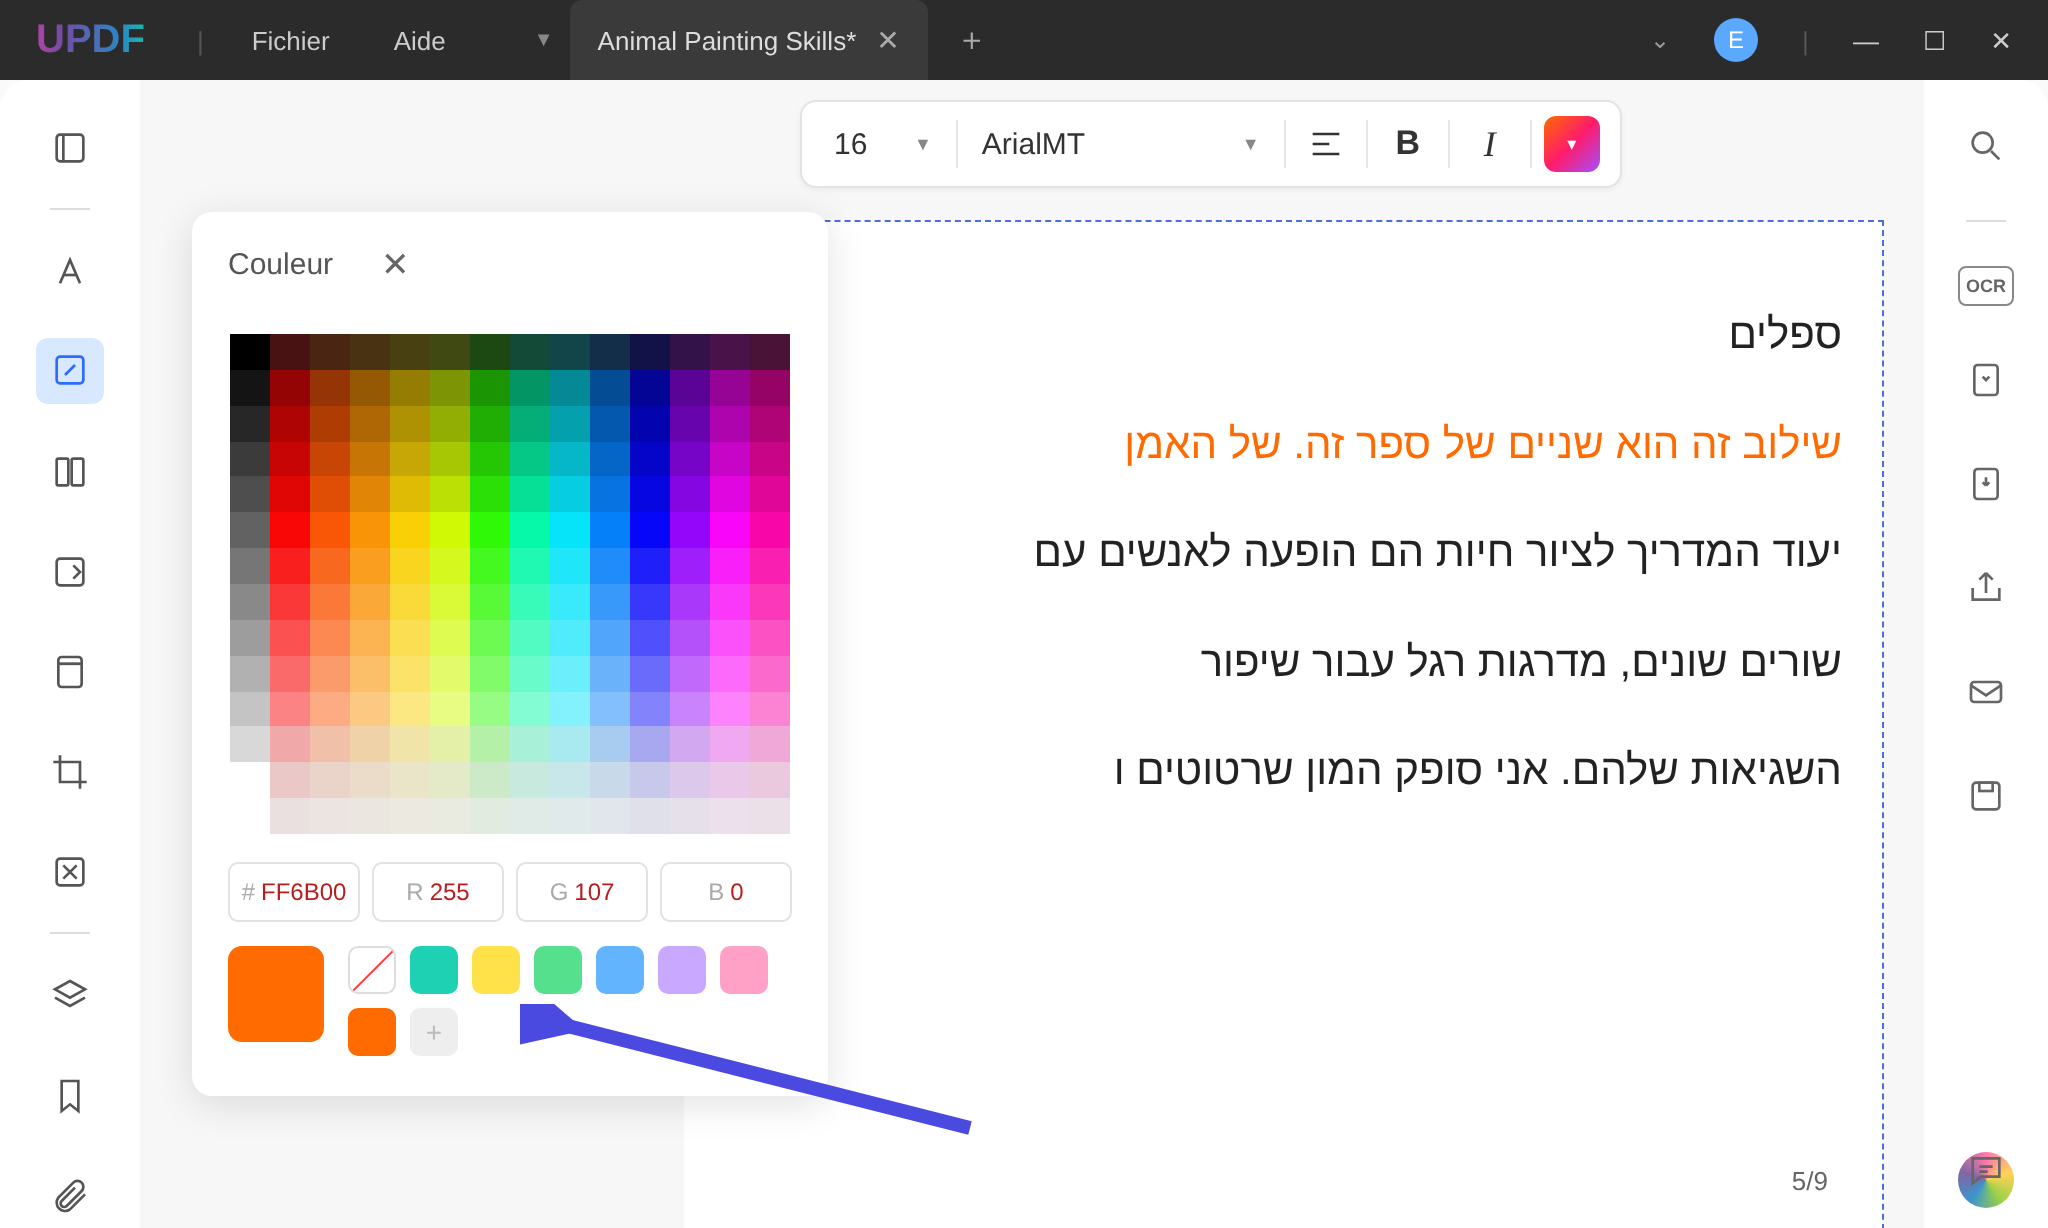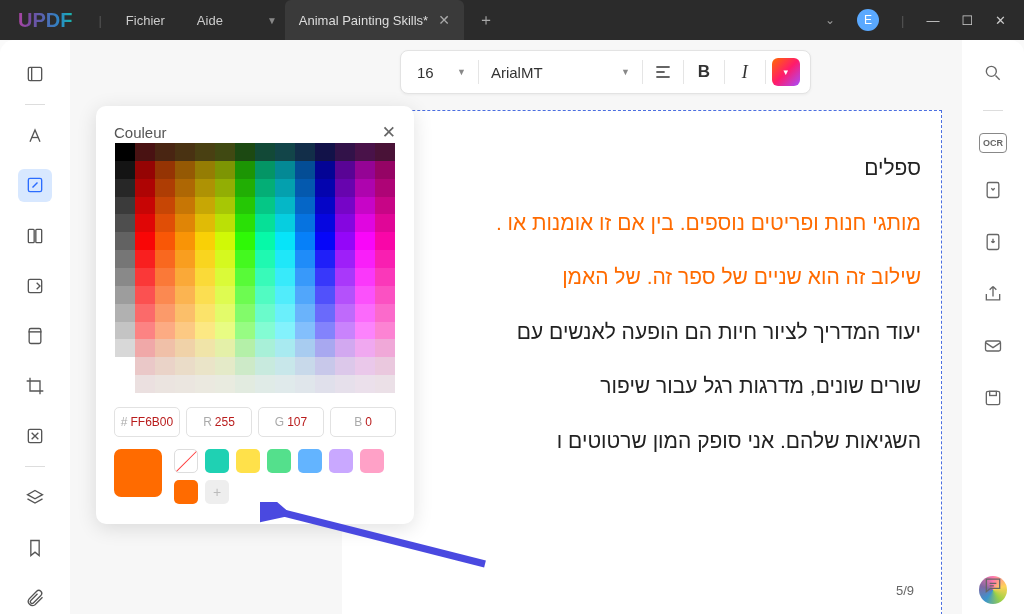--- a/index.html
+++ b/index.html
@@ -52,21 +52,21 @@
 
 
 .doc { position:absolute; top:70px; right:20px; width:600px; height:520px; background:#fff; border:1px dashed #4a6ee0; border-left:none; padding:30px 20px 30px 30px; direction:rtl; text-align:right; font-size:21px; line-height:2.6; }
 .doc p.black { color:#222; }
 .doc p.orange { color:#ff6b00; }
 .sel-handle { position:absolute; width:8px; height:8px; background:#6a5cff; border-radius:50%; }
 .pagenum { position:absolute; bottom:14px; right:40px; font-size:13px; color:#666; background:#fff; padding:2px 8px; border-radius:4px; }
 
 
 .color-popup { position:absolute; top:66px; left:26px; width:318px; background:#fff; border-radius:10px; box-shadow:0 4px 20px rgba(0,0,0,.12); padding:16px 18px 20px; }
-.cp-header { display:flex; justify-content:space-between; align-items:center; margin-bottom:0; }
+.cp-header { display:flex; align-items:center; margin-bottom:24px;gap:24px; }
 .cp-title { font-size:15px; color:#555; }
 .cp-close { font-size:17px; color:#666; cursor:pointer; }
 .cp-grid { width:280px; height:250px; display:grid; grid-template-columns:repeat(14,1fr); grid-template-rows:repeat(14,1fr); margin:0 auto 14px; }
 .cp-grid > div { width:100%; height:100%; }
 .cp-inputs { display:flex; gap:6px; margin-bottom:12px; }
 .cp-in { flex:1; height:30px; border:1px solid #e2e2e2; border-radius:5px; display:flex; align-items:center; justify-content:center; font-size:12px; color:#888; gap:3px; }
 .cp-in .lbl { color:#aaa; }
 .cp-in .val { color:#b91c1c; }
 .cp-swatches { display:flex; gap:12px; align-items:flex-start; }
 .cp-current { width:48px; height:48px; border-radius:7px; border:2px solid #ff6b00; background:#ff6b00; }
@@ -201,21 +201,20 @@
       <div class="tb-btn bold">B</div>
       <div class="tb-sep"></div>
       <div class="tb-btn italic">I</div>
       <div class="tb-sep"></div>
       <div class="color-btn"></div>
     </div>
 
     <div class="doc" id="doc">
       <div class="sel-handle" style="top:270px;left:-4px"></div>
         <p class="black">ספלים</p>
-        <p class="orange">מותגי חנות ופריטים נוספים. בין אם זו אומנות או .</p>
         <p class="orange">שילוב זה הוא שניים של ספר זה. של האמן</p>
         <p class="black">יעוד המדריך לציור חיות הם הופעה לאנשים עם</p>
         <p class="black">שורים שונים, מדרגות רגל עבור שיפור</p>
         <p class="black">השגיאות שלהם. אני סופק המון שרטוטים ו</p>
       </div>
     <div class="pagenum">5/9</div>
 
     <div class="color-popup">
       <div class="cp-header">
         <span class="cp-title">Couleur</span>

